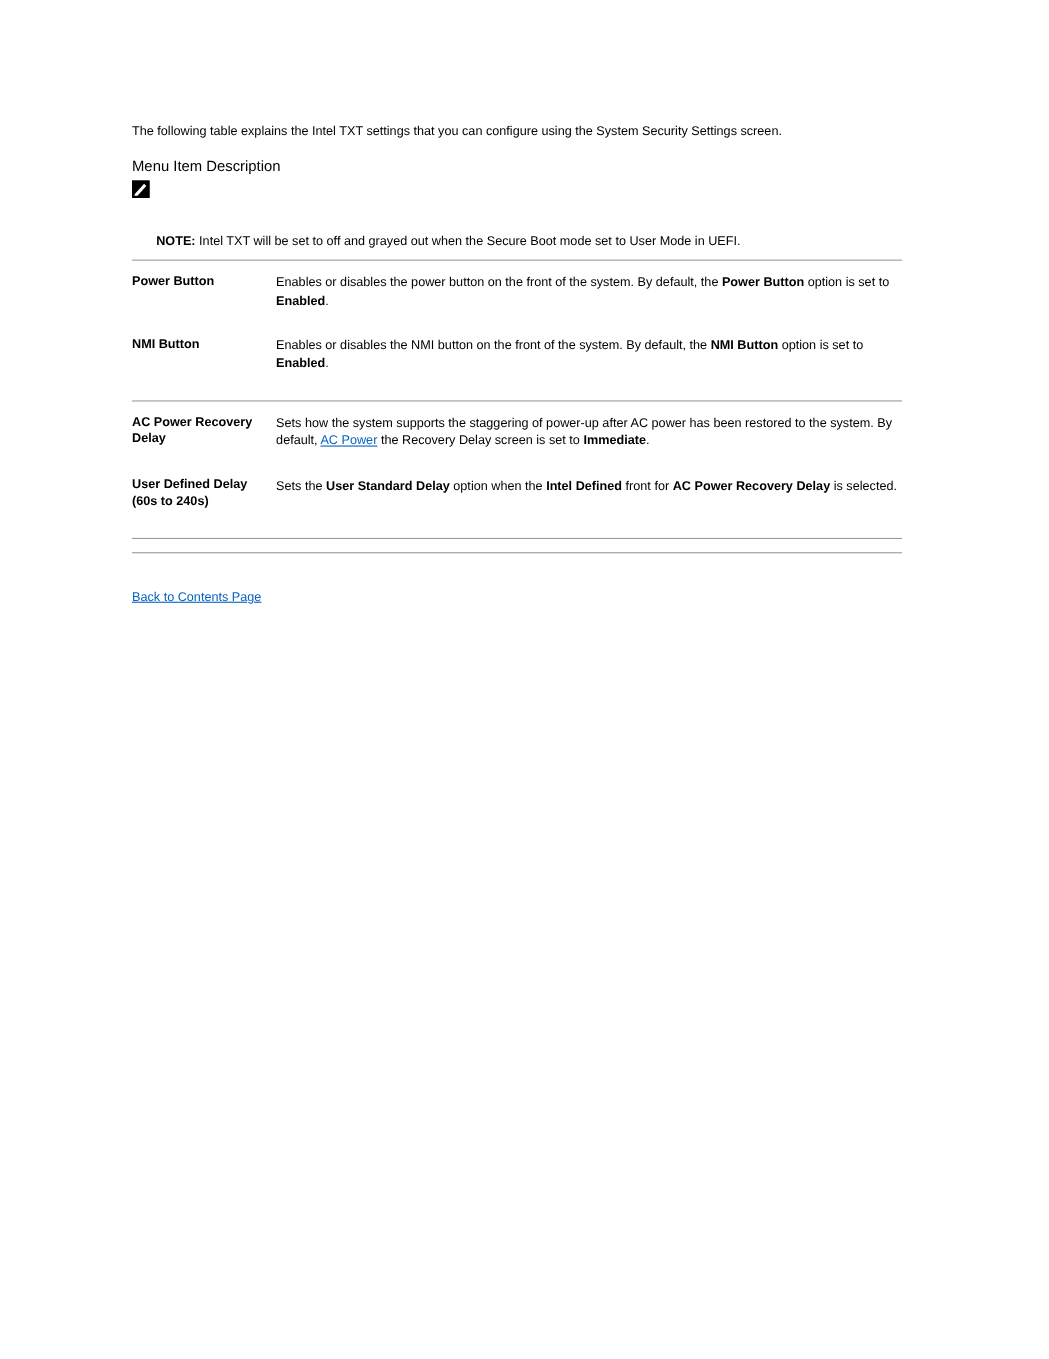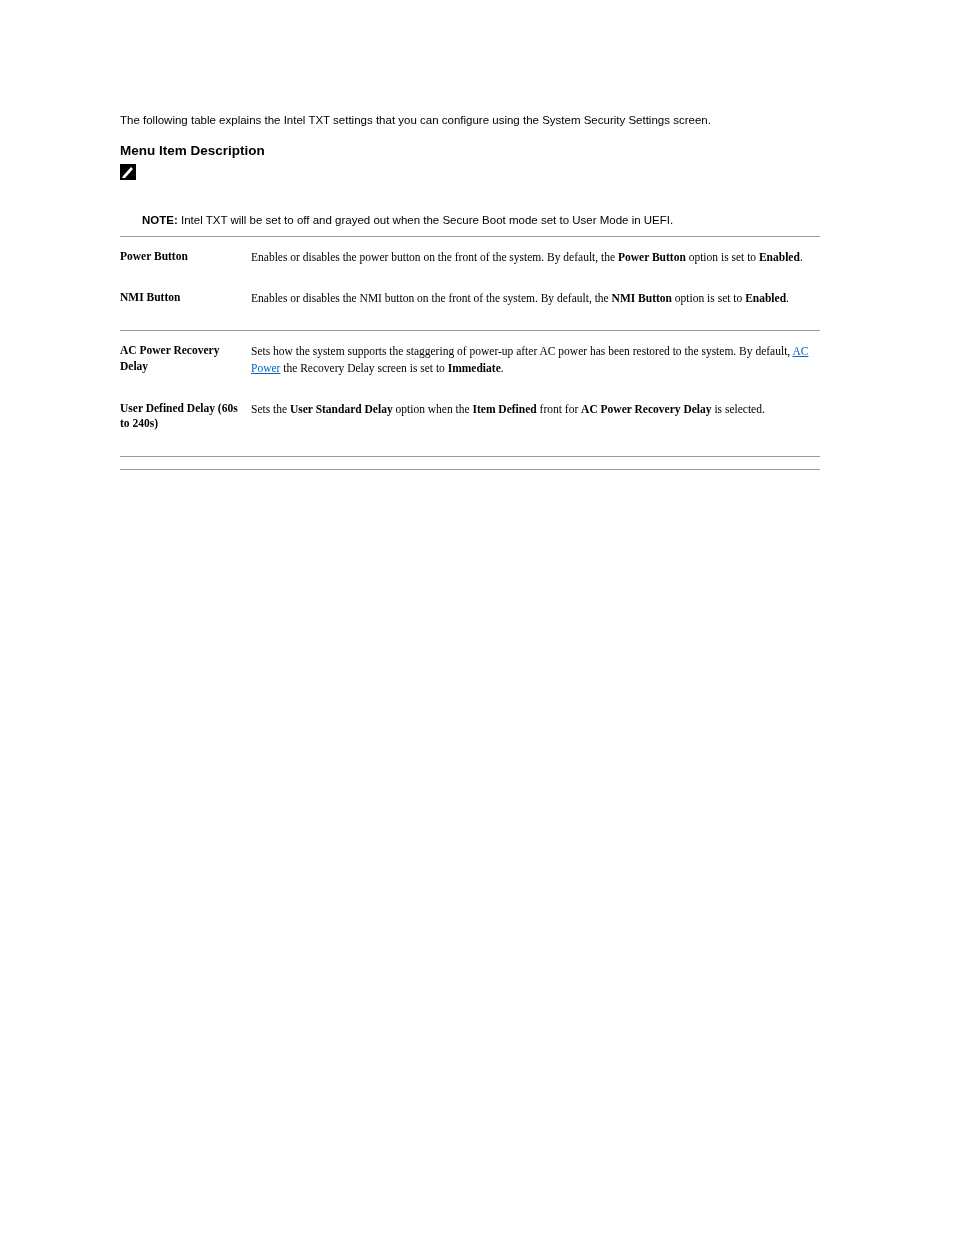--- a/index.html
+++ b/index.html
@@ -17,21 +17,21 @@
     box-sizing: border-box;
     padding: 100px 120px 0 120px;
   }
   .intro {
     font-size: 11.5px;
     line-height: 1.5;
     margin-bottom: 14px;
   }
   .heading {
     font-size: 13.5px;
-    font-weight: bold;
+    font-weight: normal;
     margin: 10px 0 6px 0;
   }
   .note-row {
     display: flex;
     align-items: flex-start;
     font-size: 11.5px;
     line-height: 1.4;
     margin-bottom: 8px;
   }
   .note-icon {
@@ -46,21 +46,20 @@
   .note-label { font-weight: bold; }
   .rule {
     border: none;
     border-top: 1px solid #9a9a9a;
     margin: 4px 0 8px 0;
   }
   table {
     width: 100%;
     border-collapse: collapse;
     font-size: 11.5px;
-    font-family: Liberation Serif, serif;
   }
   td.left {
     width: 125px;
     vertical-align: top;
     padding: 4px 6px 20px 0;
     font-weight: bold;
     line-height: 1.35;
   }
   td.right {
     vertical-align: top;
@@ -114,29 +113,32 @@
           <td colspan="2" style="padding: 0px;">
             <hr class="rule">
           </td>
         </tr>
         <tr>
           <td class="left">AC Power Recovery Delay</td>
           <td class="right"><span>Sets how the system supports the staggering of power-up after AC power has been restored to the system. By default, </span><a class="link">AC Power</a><span> the Recovery Delay screen is set to </span><b>Immediate</b><span>.</span></td>
         </tr>
         <tr>
           <td class="left">User Defined Delay (60s to 240s)</td>
-          <td class="right"><span>Sets the </span><b>User Standard Delay</b><span> option when the </span><b>Item Defined</b><span> front for </span><b>AC Power Recovery Delay</b><span> is selected.</span></td>
+          <td class="right"><span>Sets the </span><b>User Standard Delay</b><span> option when the </span><b>Intel Defined</b><span> front for </span><b>AC Power Recovery Delay</b><span> is selected.</span></td>
         </tr>
         <tr>
           <td colspan="2" style="padding: 0px;">
             <hr class="rule">
           </td>
         </tr>
         <tr>
           <td colspan="2" style="padding: 0px;">
             <hr class="rule">
           </td>
         </tr>
       </tbody>
   </table>
 
+  <div class="back-link">
+    <a class="link">Back to Contents Page</a>
+  </div>
 
 </div>
 
 </body></html>

